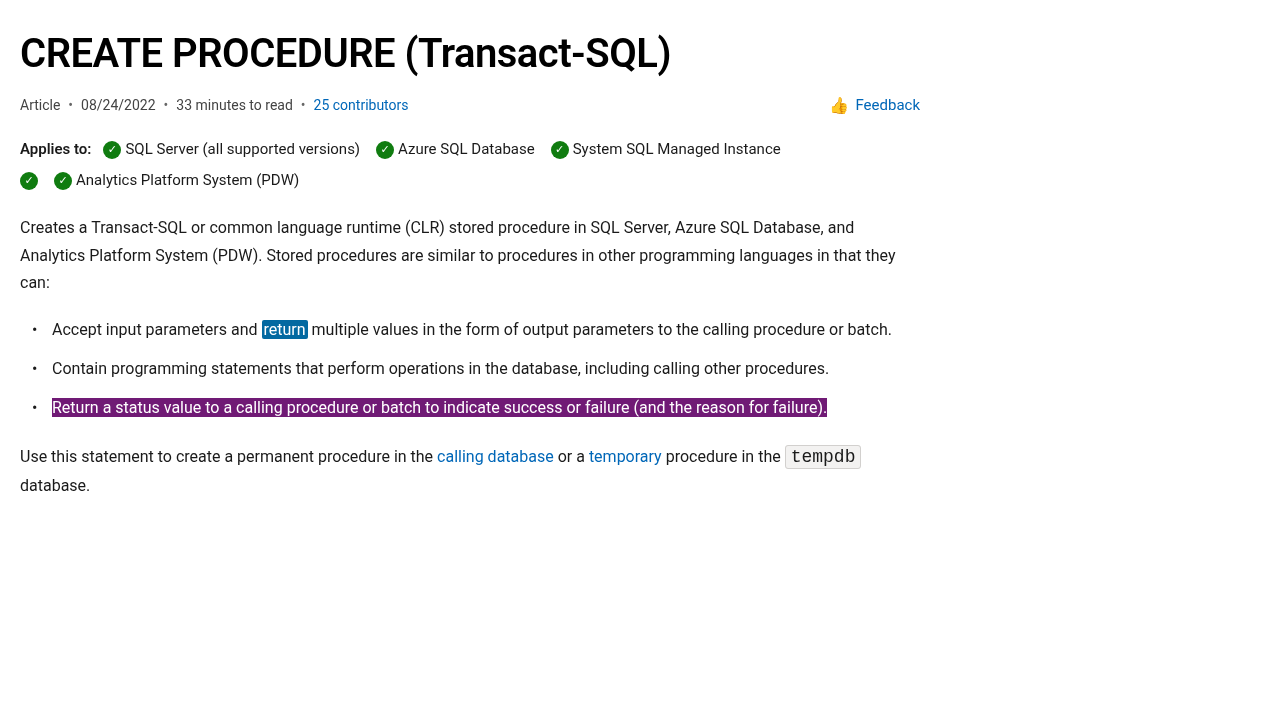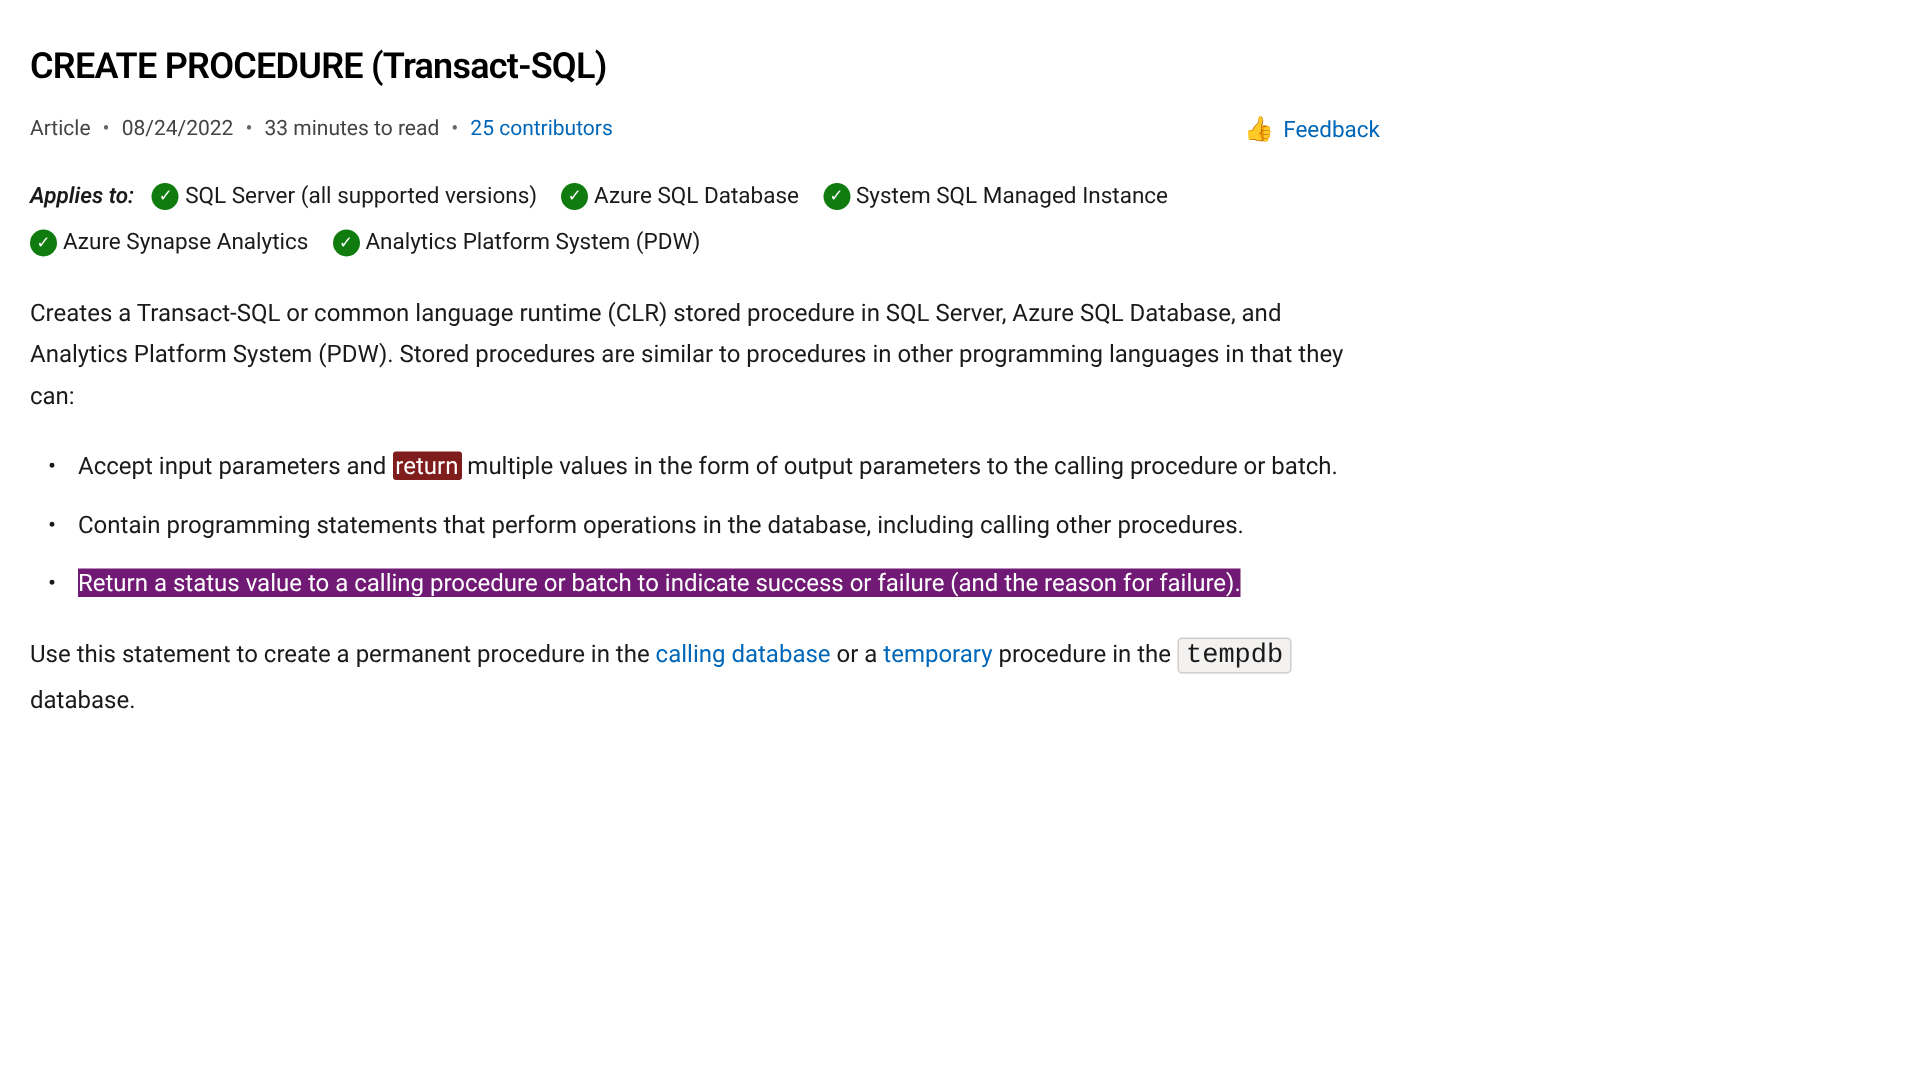--- a/index.html
+++ b/index.html
@@ -18,21 +18,21 @@
       height: 720px;
       overflow: hidden;
     }
 
     .page-container {
       padding: 30px 40px 30px 20px;
       max-width: 960px;
     }
 
     .page-title {
-      font-size: 24px;
+      font-size: 40px;
       font-weight: 600;
       color: #000000;
       line-height: 1.2;
       margin-bottom: 16px;
       letter-spacing: -0.5px;
     }
 
     .article-meta {
       display: flex;
       align-items: center;
@@ -77,21 +77,20 @@
 
     .applies-to {
       margin-bottom: 20px;
       font-size: 15px;
       line-height: 1.8;
     }
 
     .applies-to-label {
       font-weight: 600;
       margin-right: 8px;
-      font-style: italic;
     }
 
     .applies-item {
       display: inline-flex;
       align-items: center;
       gap: 4px;
       margin-right: 12px;
       white-space: nowrap;
     }
 
@@ -143,21 +142,21 @@
     }
 
     .bullet-list li::before {
       content: '•';
       position: absolute;
       left: -8px;
       color: #1a1a1a;
     }
 
     .highlighted-text {
-      background-color: #7f1d1d;
+      background-color: #0369a1;
       color: white;
       padding: 0 2px;
       border-radius: 2px;
     }
 
     .selected-text {
       background-color: #701a75;
       color: white;
     }
 
@@ -216,21 +215,20 @@
         <span>Azure SQL Database</span>
       </span>
       <span class="applies-item">
         <span class="check-icon">✓</span>
         <span>System SQL Managed Instance</span>
       </span>
     </div>
     <div class="applies-row">
       <span class="applies-item">
         <span class="check-icon">✓</span>
-        <span>Azure Synapse Analytics</span>
       </span>
       <span class="applies-item">
         <span class="check-icon">✓</span>
         <span>Analytics Platform System (PDW)</span>
       </span>
     </div>
   </div>
 
   <p class="description-text">Creates a Transact-SQL or common language runtime (CLR) stored procedure in SQL Server, Azure SQL Database, and Analytics Platform System (PDW). Stored procedures are similar to procedures in other programming languages in that they can:</p>
 

